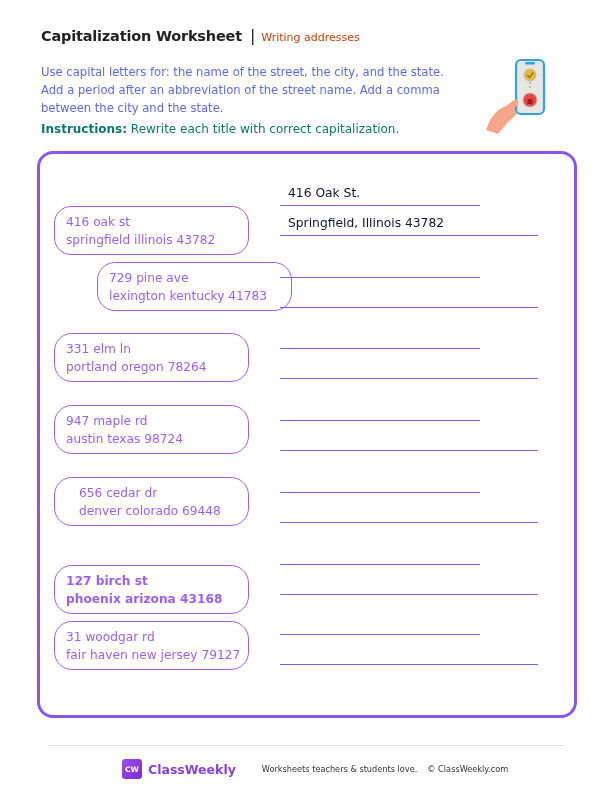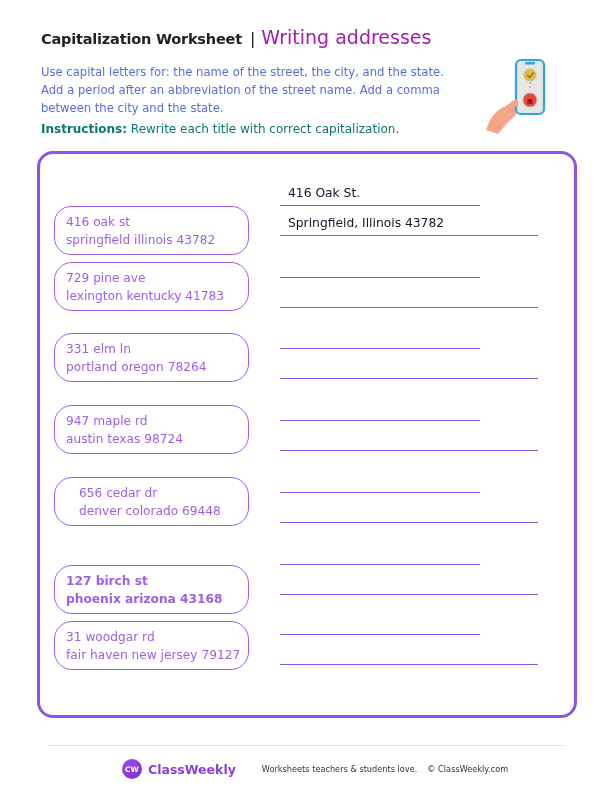--- a/index.html
+++ b/index.html
@@ -8,21 +8,21 @@
     background: #ffffff;
     font-family: "DejaVu Sans", "Liberation Sans", sans-serif;
   }
   .header {
     position: absolute; left: 41px; top: 26px;
     display: flex; align-items: baseline;
     color: #222;
   }
   .title { font-weight: bold; font-size: 14.5px; letter-spacing: -0.2px; }
   .sep { font-size: 16px; margin: 0 6px 0 8px; color: #222; }
-  .subtitle { font-size: 19px; color: #a21caf; text-align: right; }
+  .subtitle { font-size: 11px; color: #c2410c; text-align: right; }
 
   .intro {
     position: absolute; left: 41px; top: 63px; width: 420px;
     color: #5b6ce0; font-size: 11.6px; line-height: 18px;
   }
   .instructions {
     position: absolute; left: 41px; top: 122px;
     color: #0f766e; font-size: 12px;
   }
   .instructions b { font-weight: bold; }
@@ -56,21 +56,21 @@
   }
 
   .footer-rule {
     position: absolute; left: 48px; top: 745px; width: 516px; height: 0;
     border-top: 1px solid #e2e2e2;
   }
   .footer {
     position: absolute; left: 122px; top: 759px; display: flex; align-items: center;
   }
   .logo-box {
-    width: 20px; height: 20px; border-radius: 10px;
+    width: 20px; height: 20px; border-radius: 3px;
     background: linear-gradient(135deg, #a04be6, #7b2fd0);
     color: #fff; font-size: 7.5px; font-weight: bold;
     display: flex; align-items: center; justify-content: center;
   }
   .brand { color: #8a3fdc; font-weight: bold; font-size: 12.5px; margin-left: 6px; }
   .tagline { color: #333; font-size: 8.2px; margin-left: 26px; }
   .copyright { color: #333; font-size: 8.2px; margin-left: 10px; }
 </style>
 </head>
 <body>
@@ -110,21 +110,21 @@
       <div>416 oak st</div>
       <div>springfield illinois 43782</div>
     </div>
     <div class="answer" style="top:-4px;">416 Oak St.</div>
     <div class="line-short" style="top:15px;"></div>
     <div class="answer" style="top:26px;">Springfield, Illinois 43782</div>
     <div class="line-long" style="top:45px;"></div>
   </div>
 
   <div class="row" style="top:262px;">
-    <div class="pill" style="top:0;">
+    <div class="pill" style="top:0;margin-left:43px;">
       <div>729 pine ave</div>
       <div>lexington kentucky 41783</div>
     </div>
     <div class="answer" style="top:-4px;"></div>
     <div class="line-short" style="top:15px;"></div>
     <div class="answer" style="top:26px;"></div>
     <div class="line-long" style="top:45px;"></div>
   </div>
 
   <div class="row" style="top:333px;">

